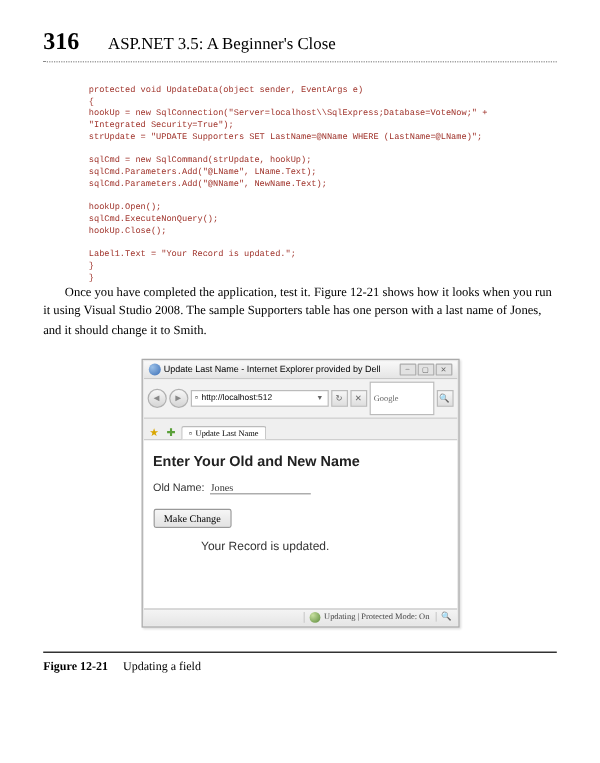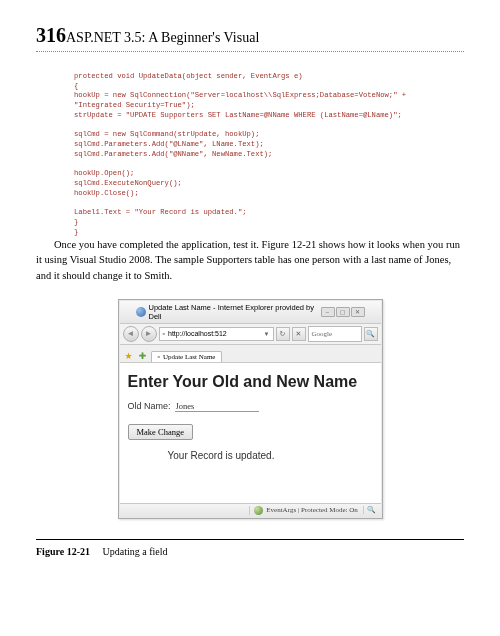--- a/index.html
+++ b/index.html
@@ -8,21 +8,21 @@
       height: 636px;
       background: #fff;
       font-family: Georgia, 'Times New Roman', serif;
       color: #000;
       position: relative;
       padding: 24px 36px;
     }
     .page-header {
       display: flex;
       align-items: baseline;
-      gap: 0;
+      gap: 24px;
       margin-bottom: 4px;
     }
     .page-number {
       font-size: 20px;
       font-weight: bold;
     }
     .book-title {
       font-size: 14px;
       font-weight: normal;
     }
@@ -52,21 +52,21 @@
       background: #e8e8e8;
       border: 1px solid #aaa;
       padding: 1px;
       box-shadow: 1px 1px 2px rgba(0,0,0,0.15);
     }
     .titlebar {
       background: linear-gradient(#f9f9f9,#e5e5e5);
       border-bottom: 1px solid #c8c8c8;
       display: flex;
       align-items: center;
-      padding: 2px 16px;
+      padding: 2px 4px;
       font-size: 7.5px;
       font-family: 'Segoe UI', Tahoma, sans-serif;
       gap: 3px;
     }
     .ie-icon {
       width: 10px; height: 10px;
       border-radius: 50%;
       background: radial-gradient(circle at 30% 30%, #9ac0e8, #3a6db5);
       flex-shrink:0;
     }
@@ -111,21 +111,21 @@
     .url-box .drop { font-size:6px; color:#666; }
     .smallbtn {
       width:14px; height:14px;
       background:linear-gradient(#f7f7f7,#dedede);
       border:1px solid #bbb;
       display:flex;align-items:center;justify-content:center;
       font-size:7px;color:#666;
       flex-shrink:0;
     }
     .searchbox {
-      width:54px;height:16px;
+      width:54px;height:28px;
       background:#fff;border:1px solid #bbb;
       font-size:7px;font-family:Tahoma;color:#666;
       padding:1px 3px;
       display:flex;align-items:center;
     }
     .tabbar {
       background:#efefef;
       border-bottom:1px solid #c8c8c8;
       display:flex;align-items:flex-end;
       padding:2px 3px 0 3px;
@@ -146,21 +146,21 @@
       display:flex;align-items:center;gap:3px;
       font-size:7px;font-family:Tahoma;
     }
     .content-area {
       background:#fff;
       padding:10px 8px 8px 8px;
       min-height:140px;
       font-family:Tahoma,Arial,sans-serif;
     }
     .form-heading {
-      font-size:16px;
+      font-size:12px;
       font-weight:bold;
       margin-bottom:10px;
       color:#222;
     }
     .form-row {
       display:flex;align-items:center;gap:4px;
       margin-bottom:8px;
       font-size:9px;
     }
     .form-row label { color:#333; }
@@ -210,21 +210,21 @@
     .figure-caption {
       font-size:10px;
     }
     .figure-caption b { font-weight:bold; margin-right:10px;margin-top:36px; }
   </style>
 </head>
 <body>
 
 <div class="page-header">
   <span class="page-number">316</span>
-  <span class="book-title">ASP.NET 3.5: A Beginner's Visual</span>
+  <span class="book-title">ASP.NET 3.5: A Beginner's Close</span>
 </div>
 <div class="header-rule"></div>
 
 <pre class="code-block">protected void UpdateData(object sender, EventArgs e)
 {
 hookUp = new SqlConnection("Server=localhost\\SqlExpress;Database=VoteNow;" +
 "Integrated Security=True");
 strUpdate = "UPDATE Supporters SET LastName=@NName WHERE (LastName=@LName)";
 
 sqlCmd = new SqlCommand(strUpdate, hookUp);
@@ -286,21 +286,21 @@
       <input class="form-input" value="Jones" style="">
     </div>
     <button class="form-button">Make Change</button>
     <div class="result-text">Your Record is updated.</div>
   </div>
 
   <div class="statusbar">
     <span class="spacer"></span>
     <div class="status-seg">
       <span class="status-globe"></span>
-      <span>EventArgs | Protected Mode: On</span>
+      <span>Updating | Protected Mode: On</span>
     </div>
     <div class="status-seg">
       <span>🔍</span>
     </div>
   </div>
 </div>
 
 <div class="figure-rule"></div>
 <div class="figure-caption">
   <b>Figure 12-21</b>

